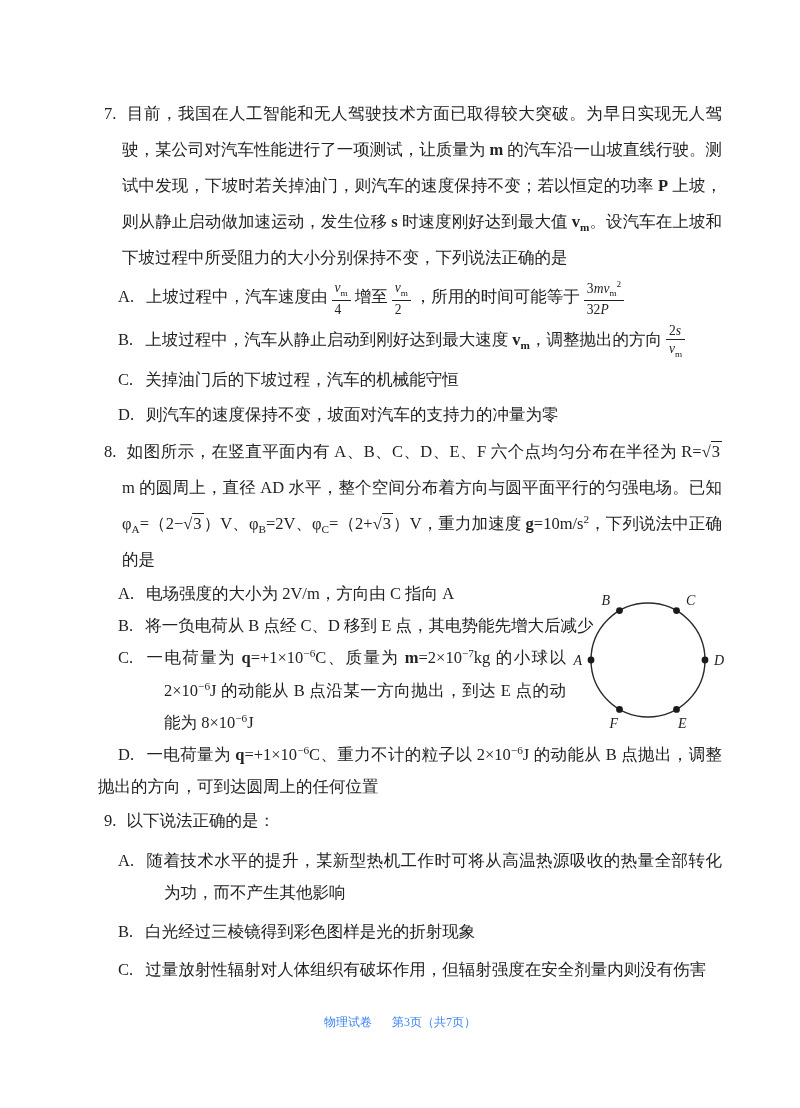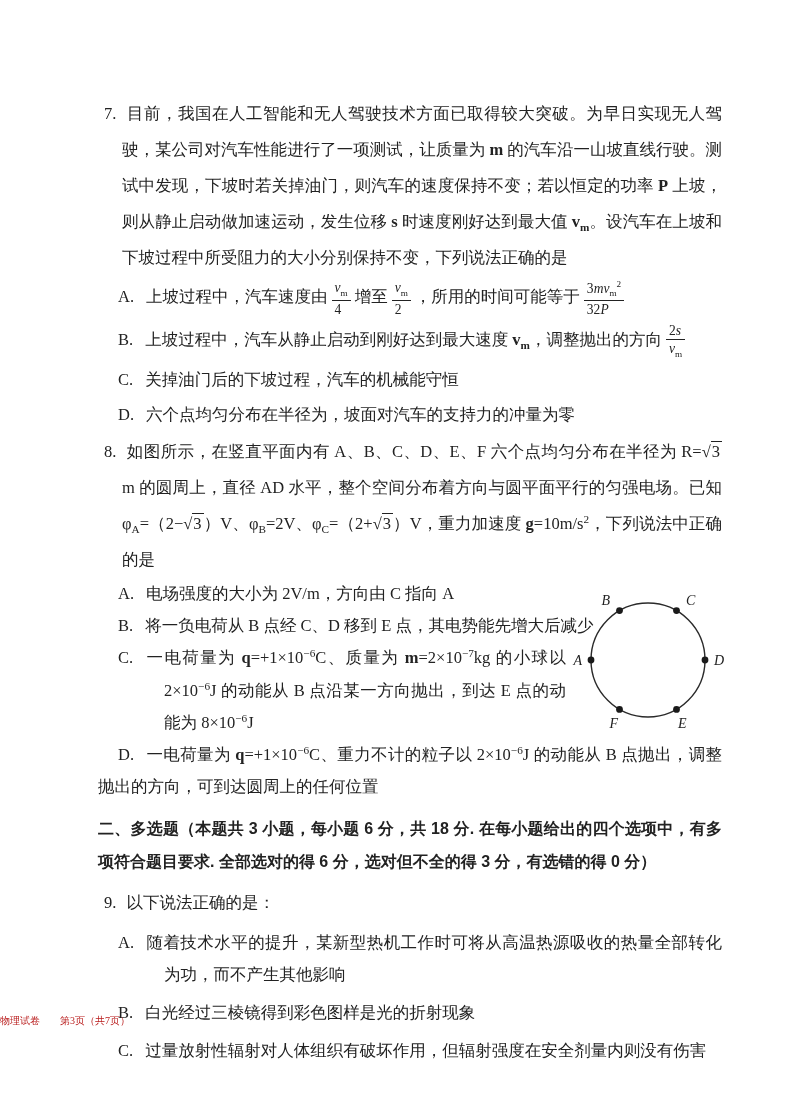--- a/index.html
+++ b/index.html
@@ -72,23 +72,23 @@
   .diagram text{
     font-family:"Liberation Serif","DejaVu Serif",serif;
     font-style:italic;
     font-size:14px;
     fill:#222;
   }
   .footer{
     position:absolute;
     left:0;right:0;
     top:1014px;
-    text-align:left;
-    font-size:10px;
-    color:#b91c1c;
+    text-align:center;
+    font-size:12px;
+    color:#3b82f6;
   }
   .footer .fgap{display:inline-block;width:20px;}
 </style>
 </head>
 <body>
 
 <div class="page">
 
   <section>
     <p class="stem"><span class="qnum">7.</span><span><span>目前，我国在人工智能和无人驾驶技术方面已取得较大突破。为早日实现无人驾驶，某公司对汽车性能进行了一项测试，让质量为 </span><span class="st-b">m</span><span> 的汽车沿一山坡直线行驶。测试中发现，下坡时若关掉油门，则汽车的速度保持不变；若以恒定的功率 </span><span class="st-b">P</span><span> 上坡，则从静止启动做加速运动，发生位移 </span><span class="st-b">s</span><span> 时速度刚好达到最大值 </span><span class="st-b">v</span><sub class="st-b">m</sub><span>。设汽车在上坡和下坡过程中所受阻力的大小分别保持不变，下列说法正确的是</span></span></p>
@@ -101,21 +101,21 @@
               <span class="fd"><span>2</span></span>
             </span><span>，所用的时间可能等于</span><span class="frac">
               <span class="fn"><span>3</span><span class="st-i">mv</span><sub>m</sub><sup>2</sup></span>
               <span class="fd"><span>32</span><span class="st-i">P</span></span>
             </span></span></p>
       <p class="opt"><span class="olabel">B.</span><span><span>上坡过程中，汽车从静止启动到刚好达到最大速度 </span><span class="st-b">v</span><sub class="st-b">m</sub><span>，调整抛出的方向</span><span class="frac">
               <span class="fn"><span>2</span><span class="st-i">s</span></span>
               <span class="fd"><span class="st-i">v</span><sub>m</sub></span>
             </span></span></p>
       <p class="opt"><span class="olabel">C.</span><span><span>关掉油门后的下坡过程，汽车的机械能守恒</span></span></p>
-      <p class="opt"><span class="olabel">D.</span><span><span>六个点均匀分布在半径为，坡面对汽车的支持力的冲量为零</span></span></p>
+      <p class="opt"><span class="olabel">D.</span><span><span>则汽车的速度保持不变，坡面对汽车的支持力的冲量为零</span></span></p>
     </div>
   </section>
 
   <section style="">
     <p class="stem"><span class="qnum">8.</span><span><span>如图所示，在竖直平面内有 A、B、C、D、E、F 六个点均匀分布在半径为 R=</span><span class="sqrt"><span class="rad">√</span><span class="sqa">3</span></span><span> m 的圆周上，直径 AD 水平，整个空间分布着方向与圆平面平行的匀强电场。已知 φ</span><sub>A</sub><span>=（2−</span><span class="sqrt"><span class="rad">√</span><span class="sqa">3</span></span><span>）V、φ</span><sub>B</sub><span>=2V、φ</span><sub>C</sub><span>=（2+</span><span class="sqrt"><span class="rad">√</span><span class="sqa">3</span></span><span>）V，重力加速度 </span><span class="st-b">g</span><span>=10m/s</span><sup>2</sup><span>，下列说法中正确的是</span></span></p>
 
     <div class="q8opts">
 
       <svg class="diagram" viewBox="0 0 172 166" width="172" height="166" aria-hidden="true">
         <circle cx="88" cy="82" r="57" fill="none" stroke="#2a2a2a" stroke-width="1.4"></circle>
@@ -133,21 +133,20 @@
         <text x="58" y="150" text-anchor="end">F</text>
       </svg>
 
       <p class="opt"><span class="olabel">A.</span><span><span>电场强度的大小为 2V/m，方向由 C 指向 A</span></span></p>
       <p class="opt"><span class="olabel">B.</span><span><span>将一负电荷从 B 点经 C、D 移到 E 点，其电势能先增大后减少</span></span></p>
       <p class="opt pr"><span class="olabel">C.</span><span><span>一电荷量为 </span><span class="st-b">q</span><span>=+1×10</span><sup>−6</sup><span>C、质量为 </span><span class="st-b">m</span><span>=2×10</span><sup>−7</sup><span>kg 的小球以 2×10</span><sup>−6</sup><span>J 的动能从 B 点沿某一方向抛出，到达 E 点的动能为 8×10</span><sup>−6</sup><span>J</span></span></p>
     </div>
     <p class="opt-wrapleft"><span class="olabel">D.</span><span><span>一电荷量为 </span><span class="st-b">q</span><span>=+1×10</span><sup>−6</sup><span>C、重力不计的粒子以 2×10</span><sup>−6</sup><span>J 的动能从 B 点抛出，调整抛出的方向，可到达圆周上的任何位置</span></span></p>
   </section>
 
-  <p class="sechead">二、多选题（本题共 3 小题，每小题 6 分，共 18 分. 在每小题给出的四个选项中，有多项符合题目要求. 全部选对的得 6 分，选对但不全的得 3 分，有选错的得 0 分）</p>
 
   <section class="q9">
     <p class="stem"><span class="qnum">9.</span><span><span>以下说法正确的是：</span></span></p>
     <p class="opt"><span class="olabel">A.</span><span><span>随着技术水平的提升，某新型热机工作时可将从高温热源吸收的热量全部转化为功，而不产生其他影响</span></span></p>
     <p class="opt"><span class="olabel">B.</span><span><span>白光经过三棱镜得到彩色图样是光的折射现象</span></span></p>
     <p class="opt"><span class="olabel">C.</span><span><span>过量放射性辐射对人体组织有破坏作用，但辐射强度在安全剂量内则没有伤害</span></span></p>
   </section>
 
   <div class="footer"><span>物理试卷</span><span class="fgap"></span><span>第3页（共7页）</span></div>
 

